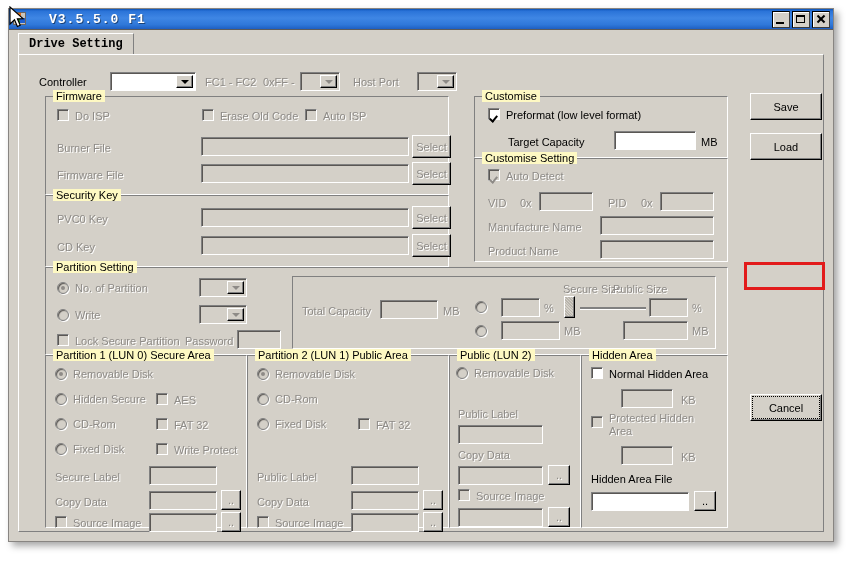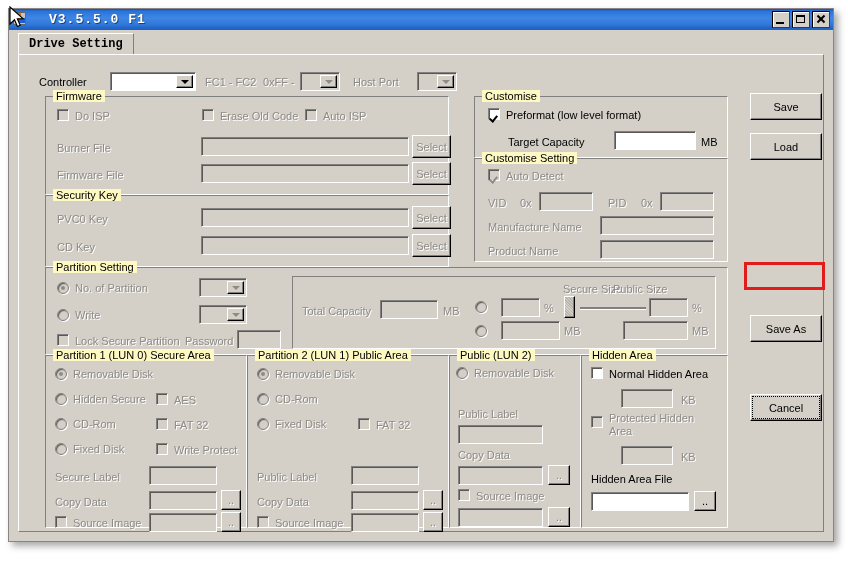--- a/index.html
+++ b/index.html
@@ -336,19 +336,18 @@
       <div class="btn" style="left:112px;top:135px;width:22px;height:20px;">..</div>
     </div>
   </div>
 
   <div class="btn" style="left:741px;top:124px;width:72px;height:27px;">Load</div>
   <div class="btn" style="left:741px;top:84px;width:72px;height:27px;">Save</div>
 
 
   <div id="redbox" style="left: 735px; top: 253px; width: 81px; height: 28px; border-color: rgb(226, 27, 27);"></div>
 
-  <div class="btn" style="left:741px;top:306px;width:72px;height:27px;">Save As</div>
   <div class="btn focus" style="left:741px;top:342px;width:72px;height:27px;margin-top:43px;">Cancel</div>
 </div>
 
 <svg id="cursor" viewBox="0 0 18 24">
   <path d="M1 1 L1 18 L5.5 13.8 L8.4 20.5 L11.2 19.2 L8.4 12.8 L14 12.6 Z" fill="#ffffff" stroke="#000000" stroke-width="1.2"></path>
 </svg>
 
 </body></html>

